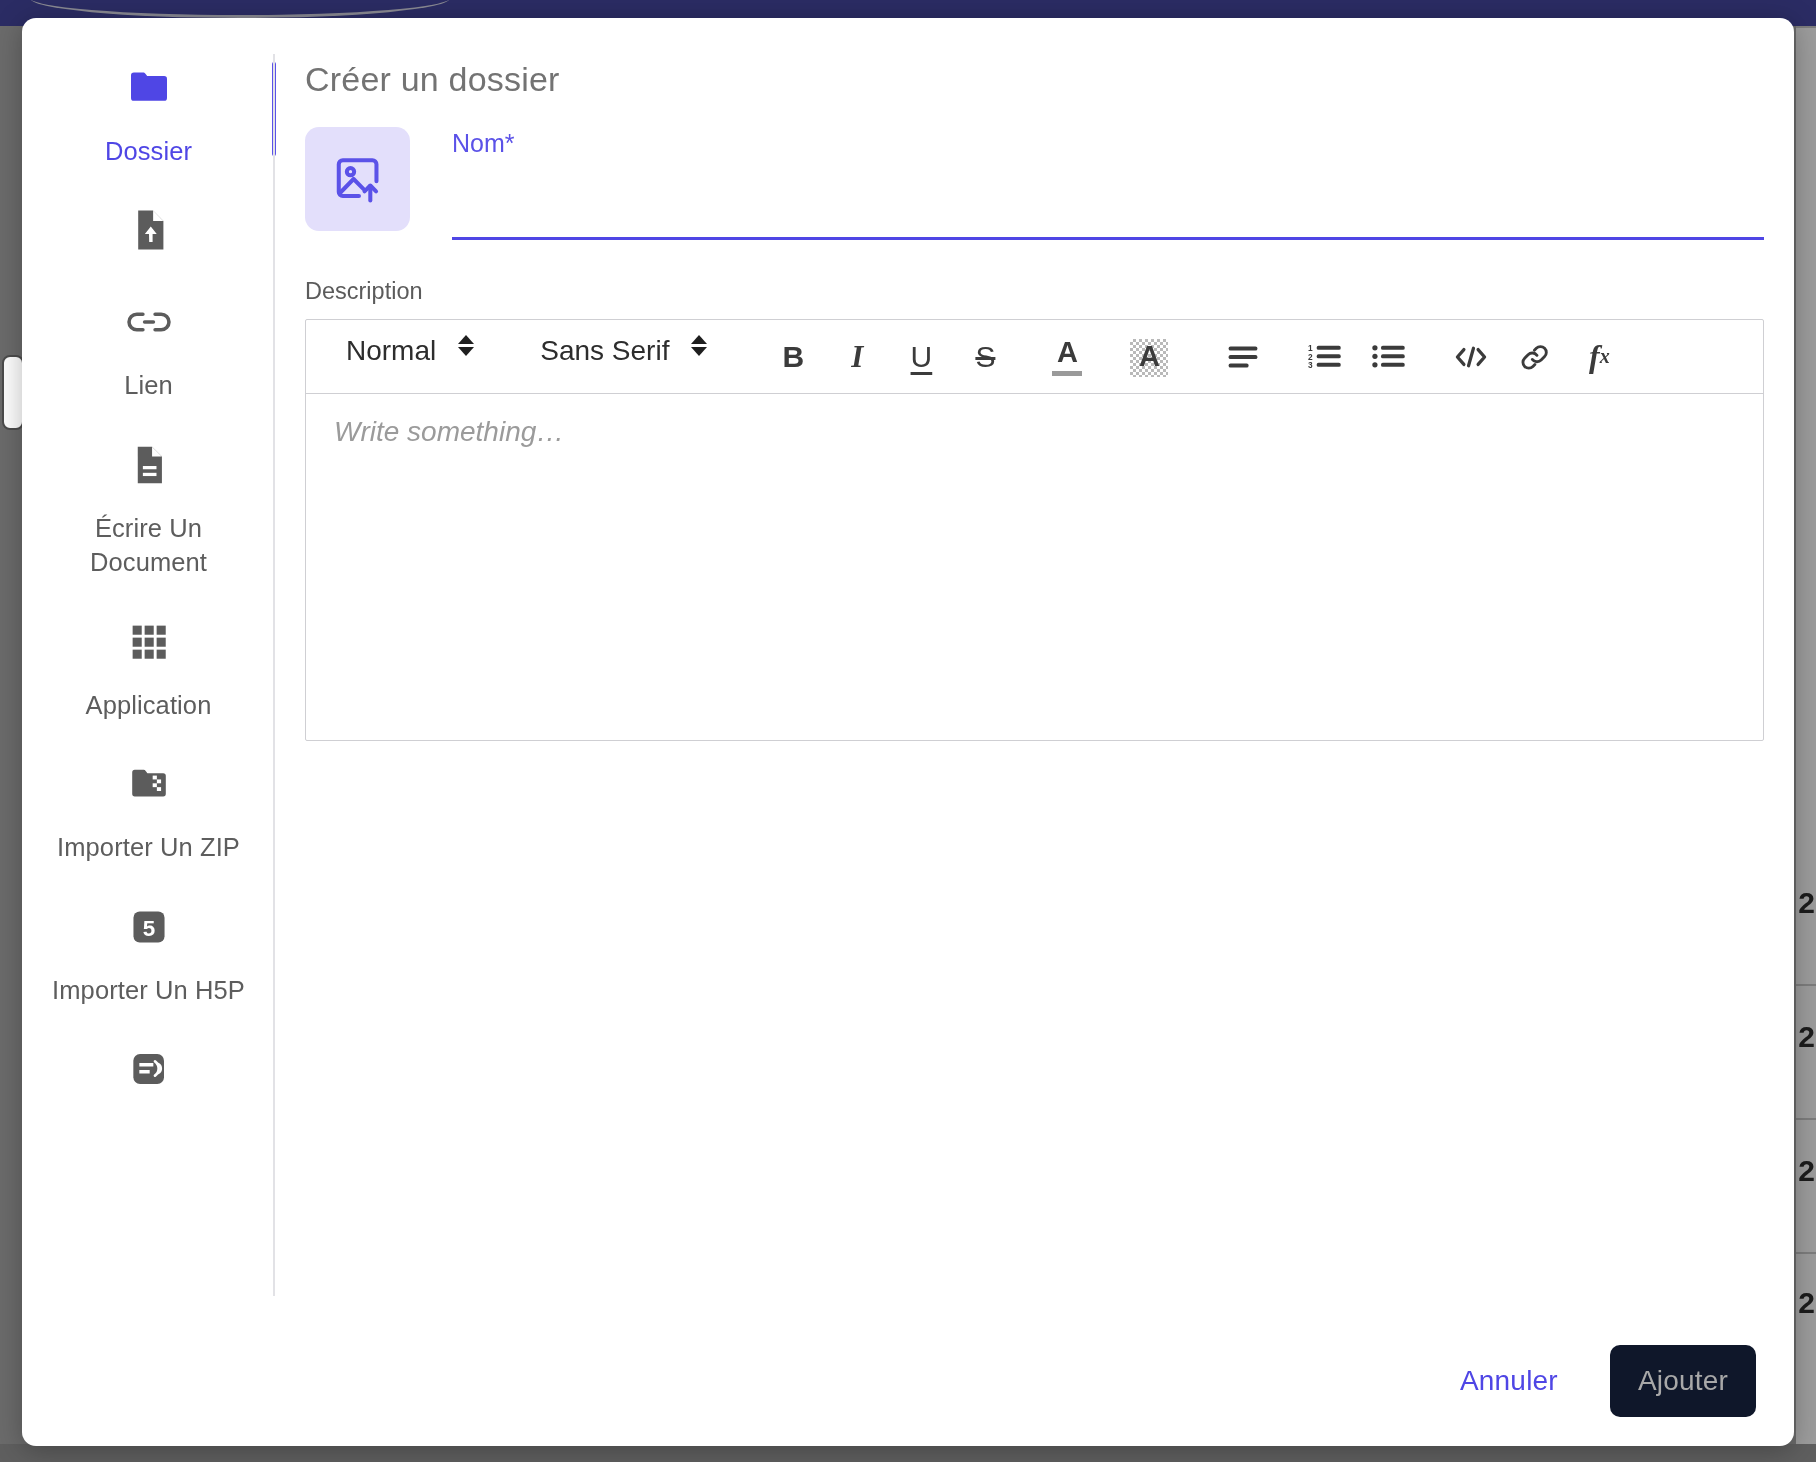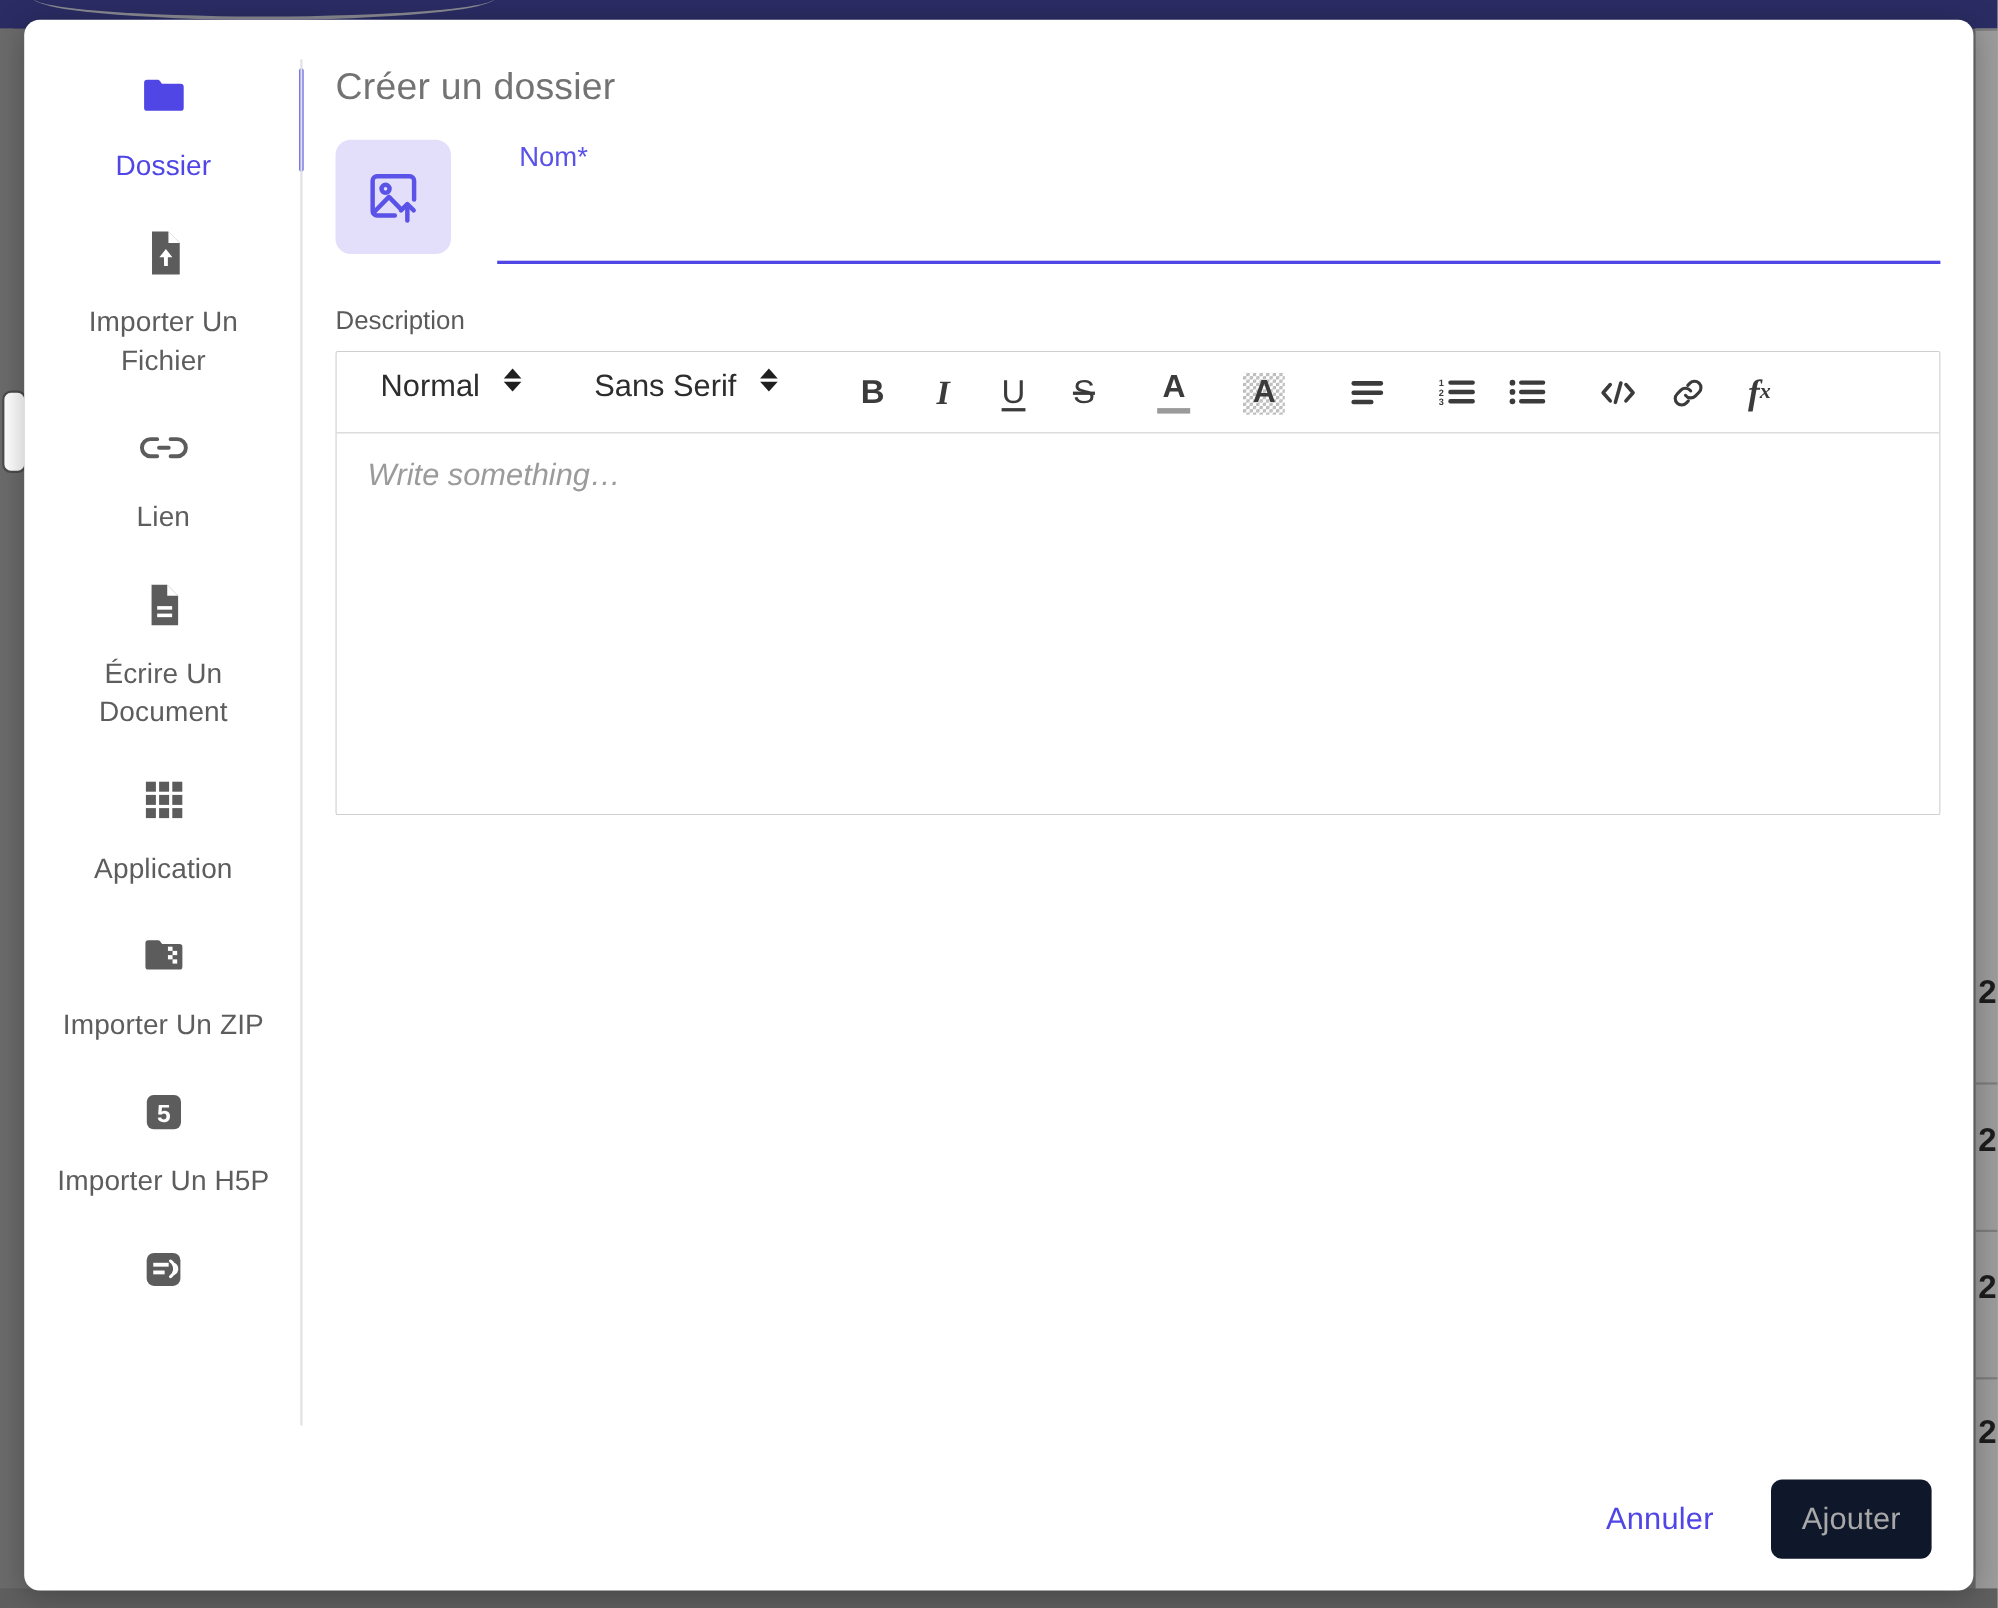--- a/index.html
+++ b/index.html
@@ -186,21 +186,20 @@
 
   .name-field {
     flex: 1 1 auto;
     padding-top: 2px;
   }
   .name-label {
     display: block;
     font-size: 25px;
     color: #5b52e8;
     margin-bottom: 44px;
-    margin-left: 20px;
   }
   .name-label .req { color: #5b52e8; }
   .name-input {
     display: block;
     width: 100%;
     border: none;
     border-bottom: 3px solid #4f46e5;
     outline: none;
     font-size: 25px;
     font-family: "Liberation Sans", sans-serif;
@@ -407,21 +406,20 @@
       </div>
 
       <div class="side-item">
         <span class="side-icon">
           <svg width="36" height="44" viewBox="0 0 20 24" fill="currentColor" aria-hidden="true">
             <path d="M4 1.2h8.2L18 7v15.8H4Z"></path>
             <path d="M12.3 1.2 18 7h-5.7Z" fill="#fff"></path>
             <path d="M10.1 18.6h1.9v-4.4h2.3L11 10l-3.3 4.2H10Z" fill="#fff"></path>
           </svg>
         </span>
-        <span class="side-label">Importer Un Fichier</span>
       </div>
 
       <div class="side-item">
         <span class="side-icon">
           <svg width="44" height="26" viewBox="0 0 26 14" fill="none" stroke="currentColor" stroke-width="2.1" aria-hidden="true">
             <path d="M10.4 7H15.6" stroke-linecap="round"></path>
             <path d="M9.4 2.4H5.8a4.6 4.6 0 1 0 0 9.2h3.6" stroke-linecap="round"></path>
             <path d="M16.6 2.4h3.6a4.6 4.6 0 1 1 0 9.2h-3.6" stroke-linecap="round"></path>
           </svg>
         </span>

